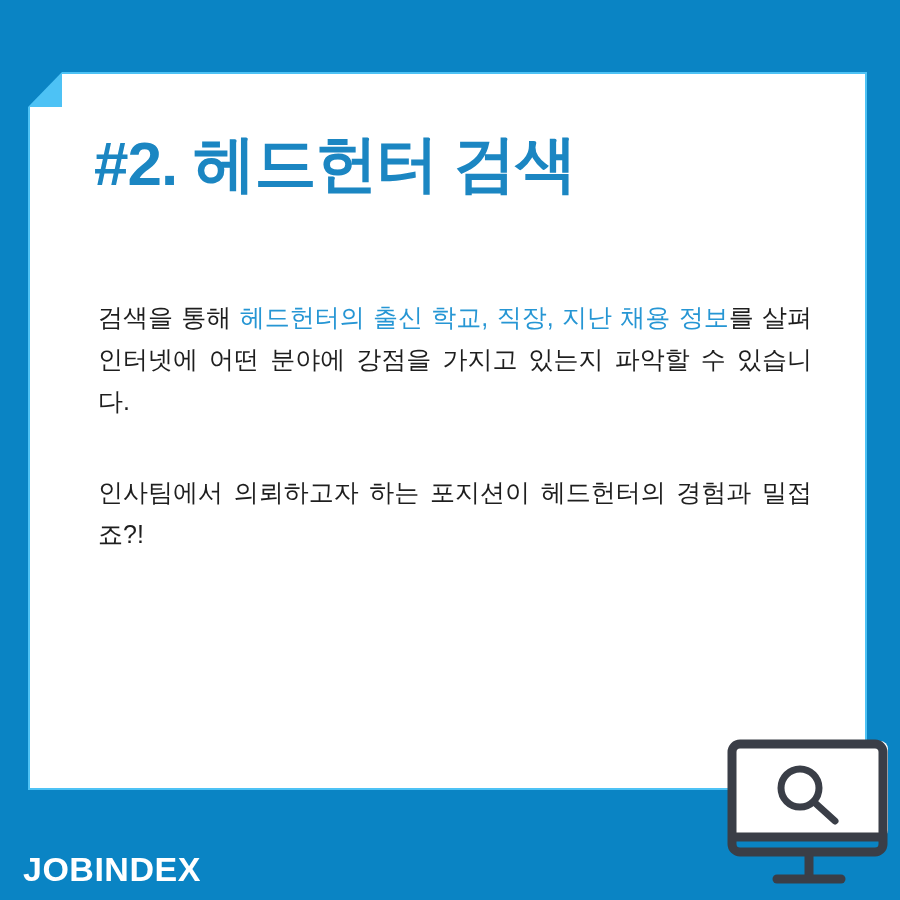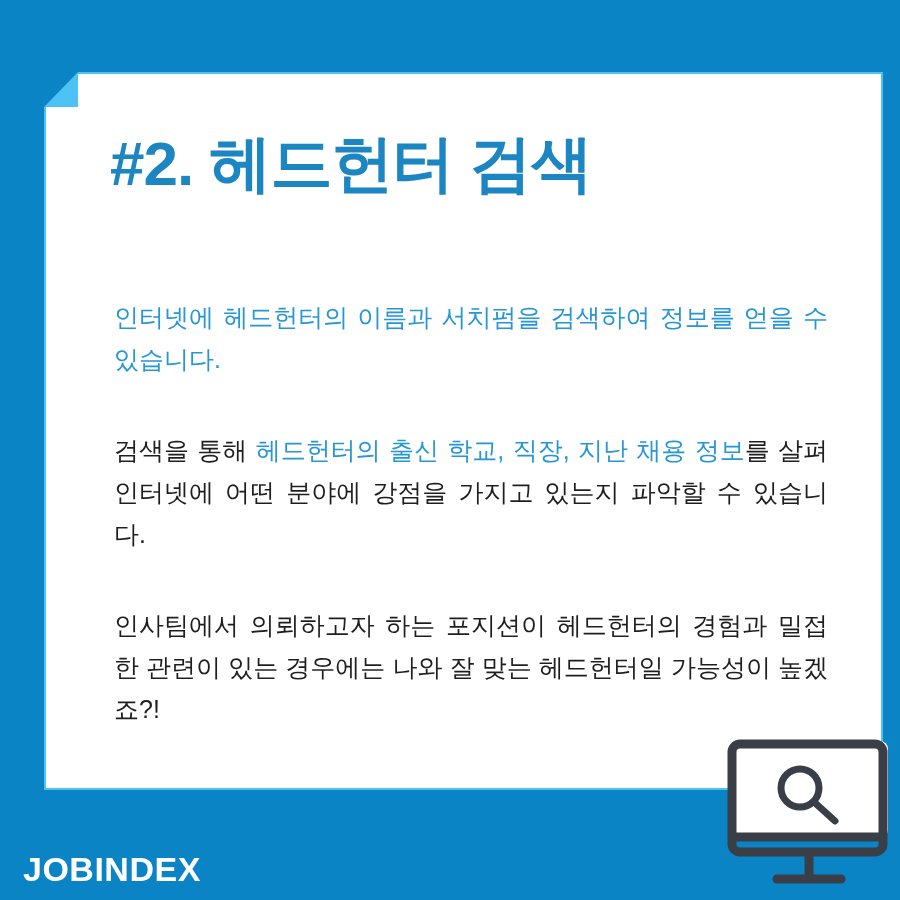--- a/index.html
+++ b/index.html
@@ -6,21 +6,21 @@
     --bg:#0a84c4; --fold:#4dc2f5; --border:#4dc2f5; --card:#ffffff;
     --title:#1b86c2; --hl:#2696d4; --text:#1e1e1e; --icon:#3a3e47; --logo:#ffffff;
   }
   html,body{margin:0;padding:0;}
   .stage{
     position:relative;width:900px;height:900px;overflow:hidden;
     background:var(--bg);
     font-family:"Liberation Sans","DejaVu Sans",sans-serif;
   }
   .card{
-    position:absolute;left:44px;top:72px;width:839px;height:718px;
+    position:absolute;left:28px;top:72px;width:839px;height:718px;
     background:var(--card);
     border:2px solid var(--border);
     box-sizing:border-box;
   }
   .notch-bg{
     position:absolute;left:-2px;top:-2px;width:34px;height:35px;
     background:var(--bg);
   }
   .fold{
     position:absolute;left:-2px;top:-2px;width:34px;height:35px;
@@ -59,31 +59,26 @@
 <div class="stage">
 
   <div class="card">
     <div class="notch-bg"></div>
     <div class="fold"></div>
 
     <div class="title">#2. 헤드헌터 검색</div>
 
     <div class="body-text">
         <div class="para">
-          <div class="line"><span class="hl">인터넷에 헤드헌터의 이름과 서치펌을 검색하여 정보를 얻을 수</span></div>
-          <div class="line last"><span class="hl">있습니다.</span></div>
-        </div>
-        <div class="para">
           <div class="line"><span class="dk">검색을 통해 </span><span class="hl">헤드헌터의 출신 학교, 직장, 지난 채용 정보</span><span class="dk">를 살펴</span></div>
           <div class="line"><span class="dk">인터넷에 어떤 분야에 강점을 가지고 있는지 파악할 수 있습니</span></div>
           <div class="line last"><span class="dk">다.</span></div>
         </div>
         <div class="para">
           <div class="line"><span class="dk">인사팀에서 의뢰하고자 하는 포지션이 헤드헌터의 경험과 밀접</span></div>
-          <div class="line"><span class="dk">한 관련이 있는 경우에는 나와 잘 맞는 헤드헌터일 가능성이 높겠</span></div>
           <div class="line last"><span class="dk">죠?!</span></div>
         </div>
       </div>
   </div>
 
   <svg class="monitor" width="168" height="152" viewBox="0 0 168 152">
     <rect x="4" y="5" width="159" height="97" rx="8" fill="#ffffff"></rect>
     <rect class="st" x="7" y="8" width="151" height="108" rx="8" fill="none" stroke-width="9"></rect>
     <line class="st" x1="4" y1="101" x2="162" y2="101" stroke-width="9"></line>
     <line class="st" x1="84" y1="116" x2="84" y2="141" stroke-width="9"></line>

